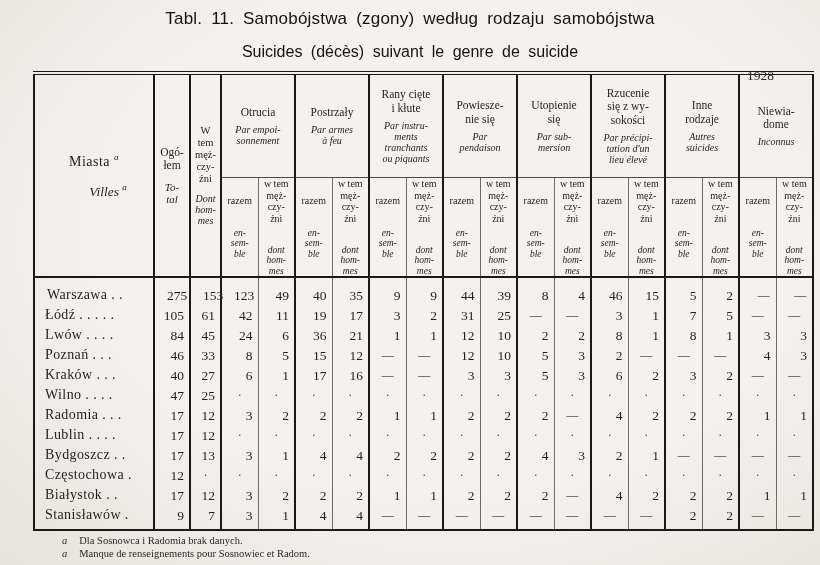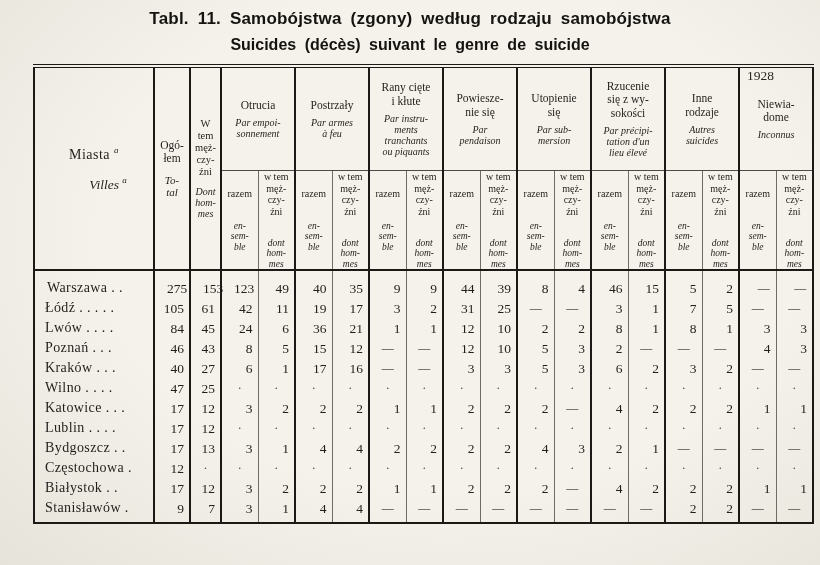--- a/index.html
+++ b/index.html
@@ -4,26 +4,26 @@
 <style>
   html,body{margin:0;padding:0;}
   body{
     width:820px;height:565px;position:relative;overflow:hidden;
     background:radial-gradient(ellipse at 55% 42%, #f4f2eb 55%, #e6e3da 100%);
     color:#211f1b;
     font-family:"Liberation Serif", serif;
   }
   .title-pl{
     text-align:center;margin-top:9px;
-    font-family:"Liberation Sans", sans-serif;font-weight:bold;
+    font-family:"Liberation Sans", sans-serif;font-weight:normal;
     font-size:17px;letter-spacing:.2px;word-spacing:4px;color:#151310;
   }
   .title-fr{
-    text-align:center;margin-top:7px;
-    font-family:"Liberation Sans", sans-serif;font-weight:bold;
+    text-align:center;margin-top:14px;
+    font-family:"Liberation Sans", sans-serif;font-weight:normal;
     font-size:16px;word-spacing:4px;color:#151310;
   }
   .year{position:absolute;top:68px;right:46px;font-size:13.5px;color:#2a2722;}
 
   table{
     border-collapse:collapse;table-layout:fixed;
     width:779px;margin:10px 0 3px 33px;
     border:2px solid #1a1916;border-top:4px double #1a1916;
   }
   th,td{padding:0;font-weight:normal;color:#211f1b;}
@@ -340,21 +340,21 @@
         <td class="v-num thick-l">8</td>
         <td class="v-num thin-l">1</td>
         <td class="v-num thick-l">8</td>
         <td class="v-num thin-l">1</td>
         <td class="v-num thick-l">3</td>
         <td class="v-num thin-l">3</td>
       </tr>
       <tr>
         <td class="city-cell">Poznań  . . .</td>
         <td class="v-num thick-l">46</td>
-        <td class="v-num thick-l">43</td>
+        <td class="v-num thick-l">33</td>
         <td class="v-num thick-l">8</td>
         <td class="v-num thin-l">5</td>
         <td class="v-num thick-l">15</td>
         <td class="v-num thin-l">12</td>
         <td class="v-dash thick-l">—</td>
         <td class="v-dash thin-l">—</td>
         <td class="v-num thick-l">12</td>
         <td class="v-num thin-l">10</td>
         <td class="v-num thick-l">5</td>
         <td class="v-num thin-l">3</td>
@@ -401,21 +401,21 @@
         <td class="v-dot thick-l">·</td>
         <td class="v-dot thin-l">·</td>
         <td class="v-dot thick-l">·</td>
         <td class="v-dot thin-l">·</td>
         <td class="v-dot thick-l">·</td>
         <td class="v-dot thin-l">·</td>
         <td class="v-dot thick-l">·</td>
         <td class="v-dot thin-l">·</td>
       </tr>
       <tr>
-        <td class="city-cell">Katowice . . .</td>
+        <td class="city-cell">Radomia . . .</td>
         <td class="v-num thick-l">17</td>
         <td class="v-num thick-l">12</td>
         <td class="v-num thick-l">3</td>
         <td class="v-num thin-l">2</td>
         <td class="v-num thick-l">2</td>
         <td class="v-num thin-l">2</td>
         <td class="v-num thick-l">1</td>
         <td class="v-num thin-l">1</td>
         <td class="v-num thick-l">2</td>
         <td class="v-num thin-l">2</td>
@@ -530,13 +530,15 @@
         <td class="v-dash thin-l">—</td>
         <td class="v-num thick-l">2</td>
         <td class="v-num thin-l">2</td>
         <td class="v-dash thick-l">—</td>
         <td class="v-dash thin-l">—</td>
       </tr>
     </tbody>
 </table>
 
 <div class="footnotes" id="footnotes">
+    <div class="fn-line"><span class="fn-mark">a</span><span class="fn-text">Dla Sosnowca i Radomia brak danych.</span></div>
+    <div class="fn-line"><span class="fn-mark">a</span><span class="fn-text">Manque de renseignements pour Sosnowiec et Radom.</span></div>
   </div>
 
 </body></html>

